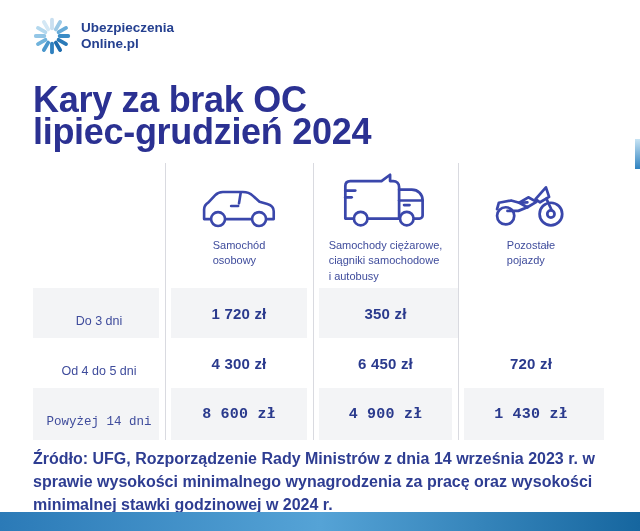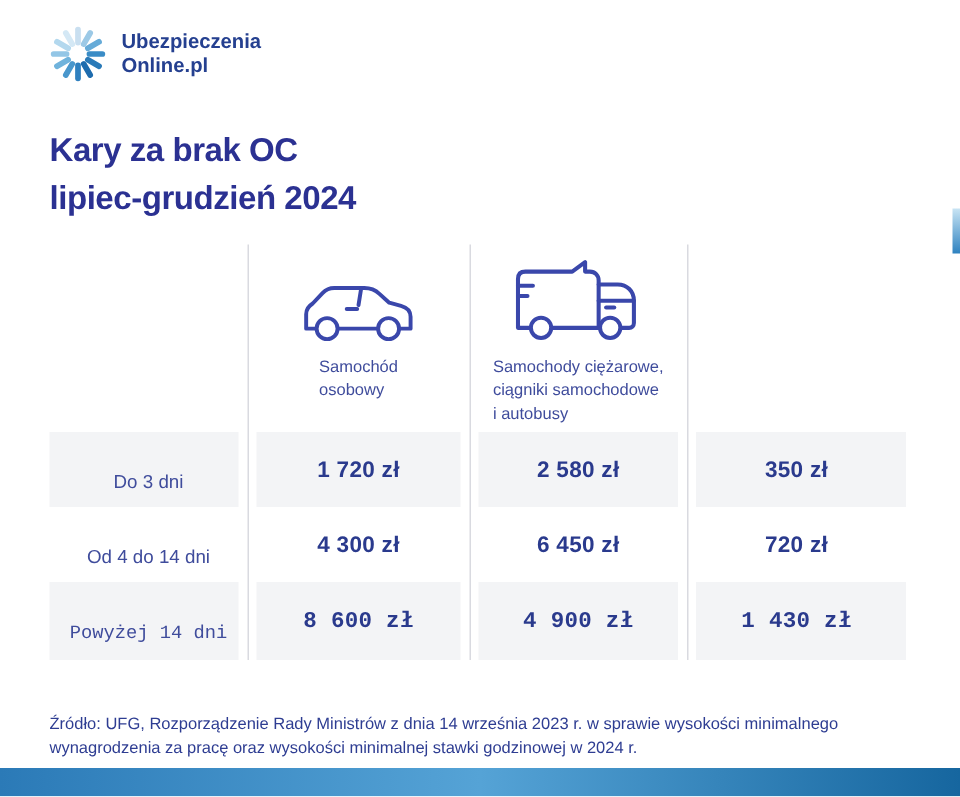--- a/index.html
+++ b/index.html
@@ -4,21 +4,21 @@
 <style>
   html,body{margin:0;padding:0;background:#fff;}
   .page{position:relative;width:640px;height:531px;background:#ffffff;overflow:hidden;
         font-family:"Liberation Sans",sans-serif;}
 
   
   .logo{position:absolute;left:31px;top:15px;display:flex;align-items:center;gap:8px;}
   .logo-text{font-weight:700;font-size:13.5px;line-height:1.16;color:var(--logo_navy,#254090);}
 
   
-  .title{position:absolute;left:33px;top:84px;font-weight:700;font-size:22px;line-height:32px;
+  .title{position:absolute;left:33px;top:84px;font-weight:700;font-size:36px;line-height:32px;
          letter-spacing:-0.3px;color:var(--title_navy,#2b3192);}
 
   
   .table{position:absolute;left:33px;top:163px;width:571px;height:277px;}
   .vline{position:absolute;top:0;width:1px;height:277px;background:var(--divider,#d9dae0);z-index:1;}
   .vl1{left:132px;} .vl2{left:280px;} .vl3{left:425px;}
   .thead,.trow{display:grid;grid-template-columns:132px 148px 145px 146px;}
   .thead{height:125px;}
   .hcell{display:flex;flex-direction:column;align-items:center;}
   .icon-box{height:66px;display:flex;align-items:flex-end;justify-content:center;}
@@ -35,22 +35,22 @@
   .rlabel>span{font-size:12.5px;color:var(--label_navy,#3f4c9c);margin-top:16px;}
   .val>span{font-size:15px;font-weight:700;letter-spacing:.2px;color:var(--value_navy,#2a3a8d);}
 
   
   .vehicle-icon path,.vehicle-icon circle,.vehicle-icon line{
     stroke:var(--icon_blue,#3a47ab);stroke-width:3;fill:none;
     stroke-linecap:round;stroke-linejoin:round;}
   .vehicle-icon .wfill{fill:#ffffff;}
 
   
-  .footer{position:absolute;left:33px;top:476px;width:578px;font-size:11px;line-height:1.45;
-          color:var(--footer_navy,#2e3d92);}
+  .footer{position:absolute;left:33px;top:447px;width:578px;font-size:16px;line-height:1.45;
+          color:var(--footer_navy,#2e3d92);font-weight:bold;}
   .bottom-bar{position:absolute;left:0;top:512px;width:640px;height:19px;
           background:linear-gradient(90deg,var(--bar_left,#2b7ab7) 0%,var(--bar_mid,#55a3d6) 50%,var(--bar_right,#16669f) 100%);}
   .right-strip{position:absolute;right:0;top:139px;width:5px;height:30px;
           background:linear-gradient(180deg,var(--strip_top,#c8e4f4) 0%,var(--strip_bottom,#2e82c0) 100%);}
 </style>
 </head>
 <body>
 
 <div class="page">
 
@@ -115,40 +115,53 @@
             <line x1="72" y1="36" x2="78" y2="36"></line>
             <circle class="wfill" cx="24" cy="51" r="7.5"></circle>
             <circle class="wfill" cx="75" cy="51" r="7.5"></circle>
           </svg>
         </div>
         <div class="hlabel">Samochody ciężarowe,
 ciągniki samochodowe
 i autobusy</div>
       </div>
 
+      <div class="hcell">
+        <div class="icon-box">
+          <svg class="vehicle-icon" width="76" height="48" viewBox="0 0 84 52">
+            <circle class="wfill" cx="14" cy="38" r="9.5"></circle>
+            <circle class="wfill" cx="64" cy="36" r="12.5"></circle>
+            <circle cx="64" cy="36" r="4"></circle>
+            <path d="M4.5 30.5 L6.5 23.5 L20 21 L29 23.5 L38 23"></path>
+            <path d="M29 23.5 L39 17.5 L48 22.5 L38 28.5 Z"></path>
+            <path d="M47 19.5 L58.5 6.5 L62 17 L52 23 Z"></path>
+            <path d="M59 19 L64.5 31"></path>
+            <path d="M38 28.5 L28 32.5 L16 32.5"></path>
+          </svg>
+        </div>
+        <div class="hlabel">Pozostałe
+pojazdy</div>
+      </div>
     </div>
 
     <div class="trow gray">
       <div class="cell rlabel">
           <span>Do 3 dni</span>
         </div>
       <div class="cell val">
           <span>1 720 zł</span>
         </div>
       <div class="cell val">
-          <span>2 580 zł</span>
-        </div>
-      <div class="cell val">
           <span>350 zł</span>
         </div>
     </div>
 
     <div class="trow">
       <div class="cell rlabel">
-          <span>Od 4 do 14 dni</span>
+          <span>Od 4 do 5 dni</span>
         </div>
       <div class="cell val">
           <span>4 300 zł</span>
         </div>
       <div class="cell val">
           <span>6 450 zł</span>
         </div>
       <div class="cell val">
           <span>720 zł</span>
         </div>

